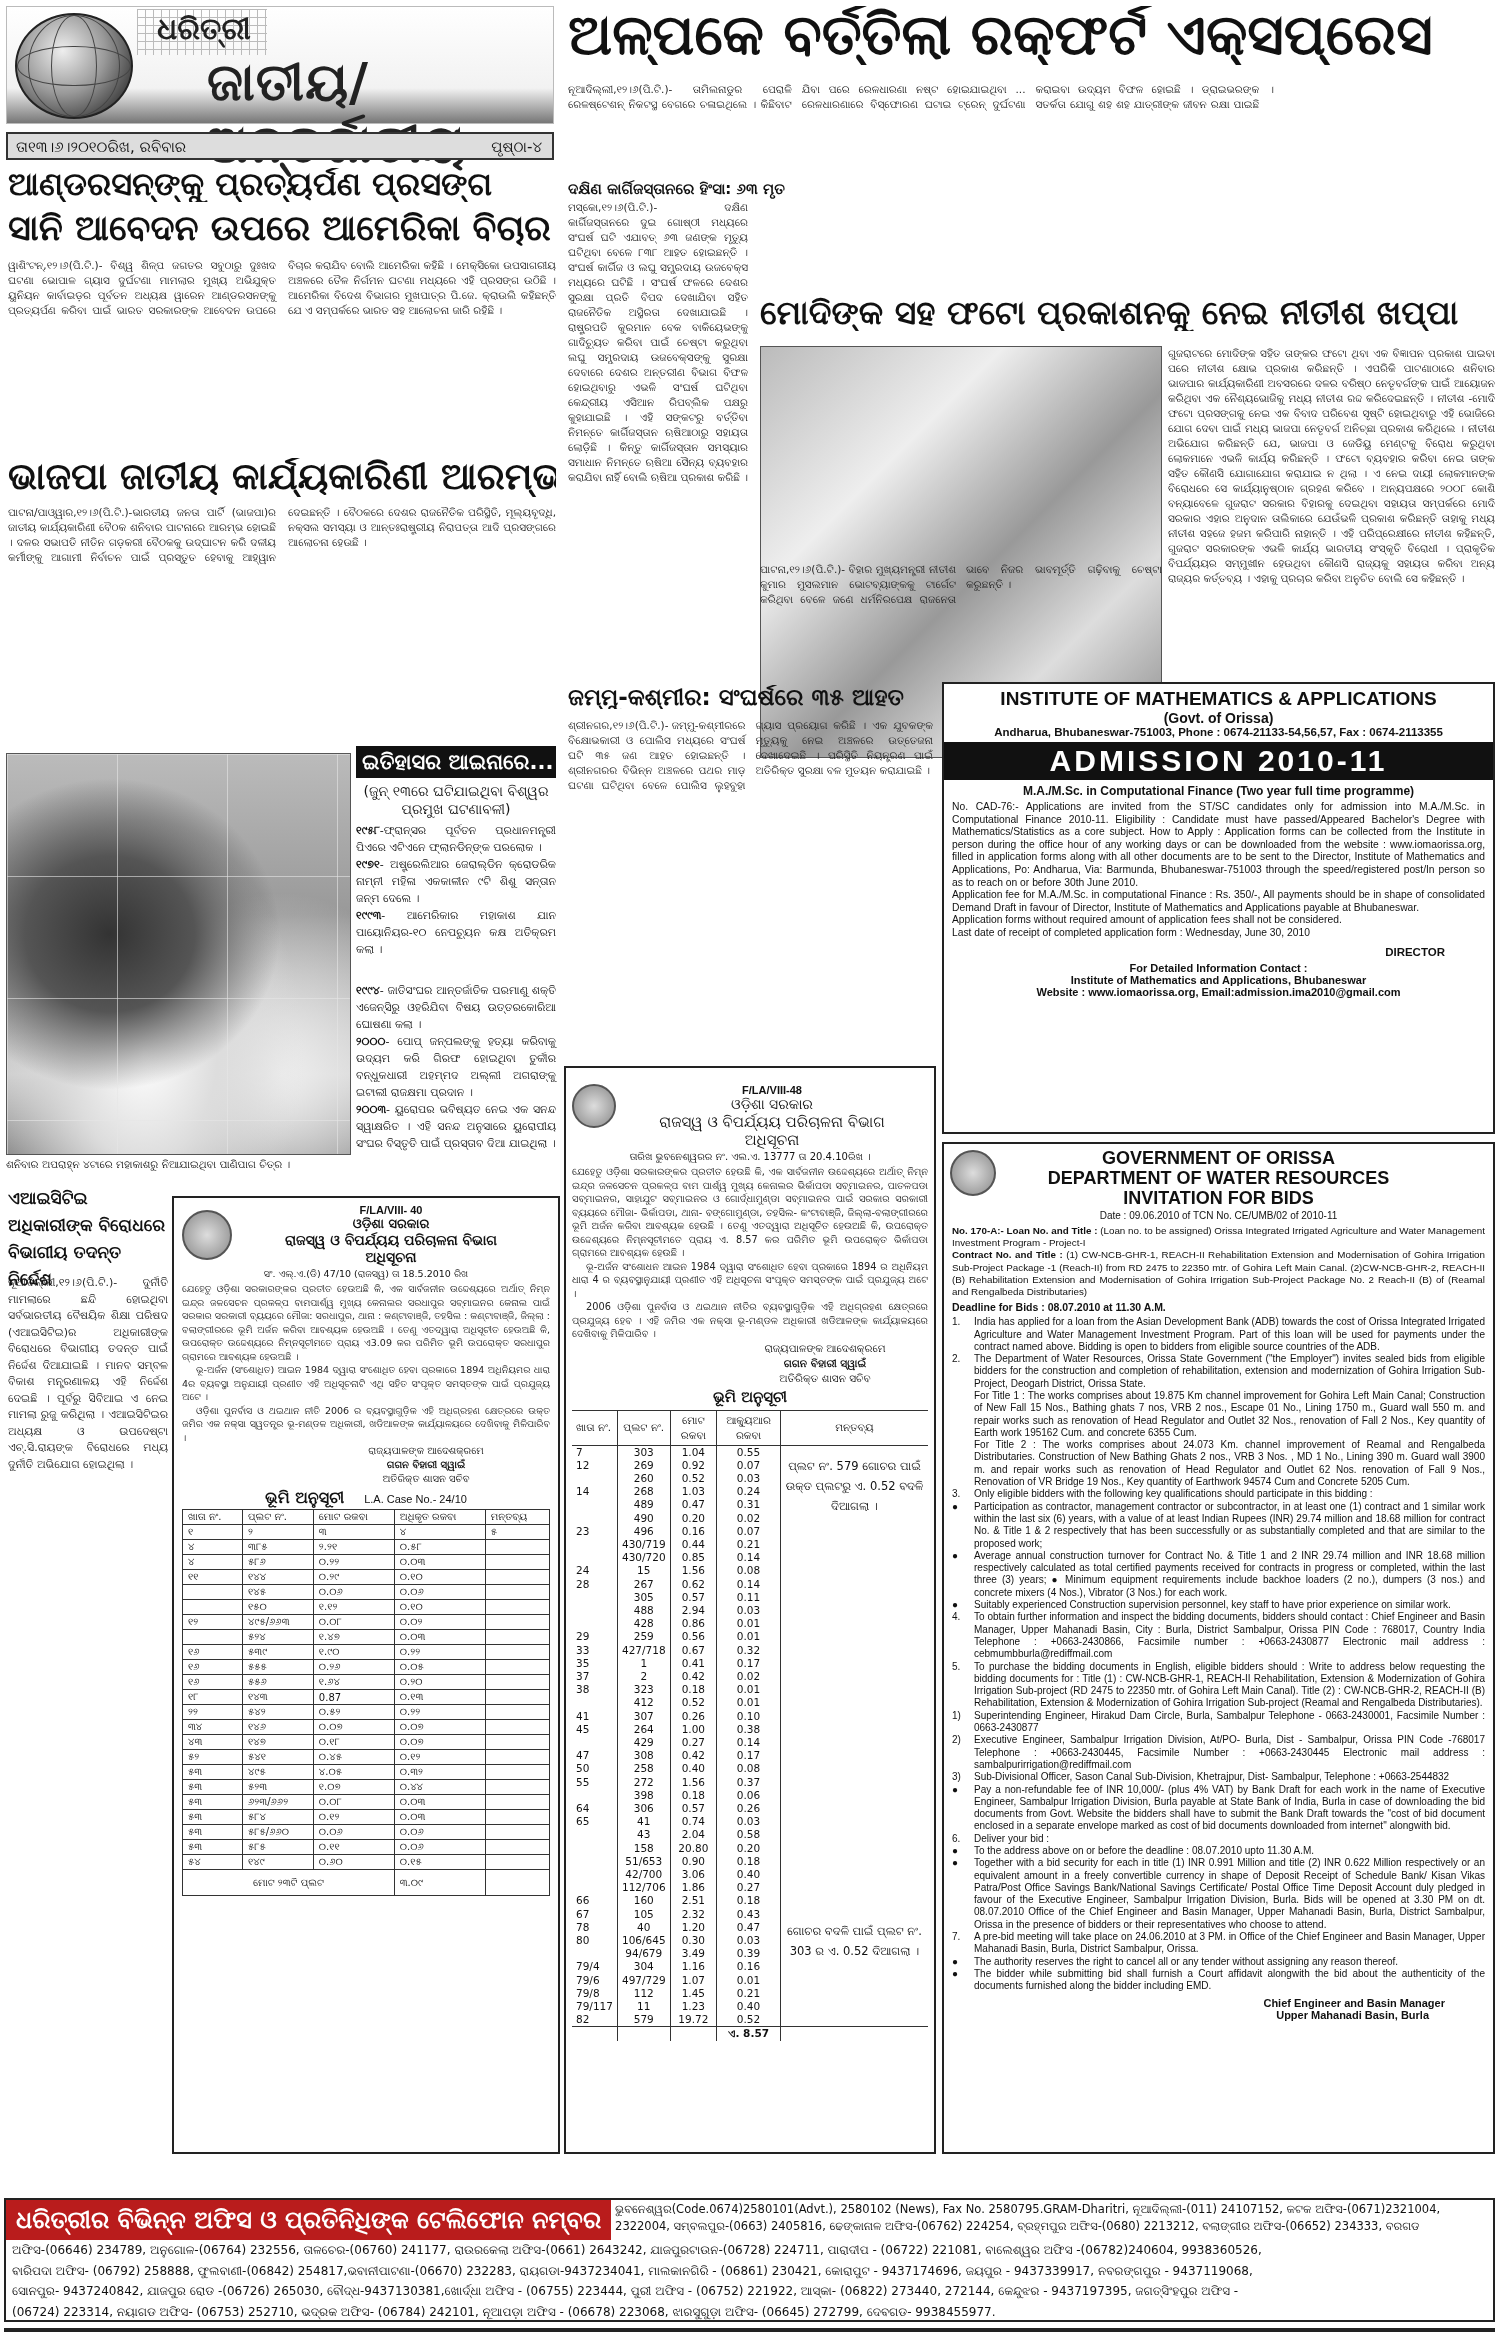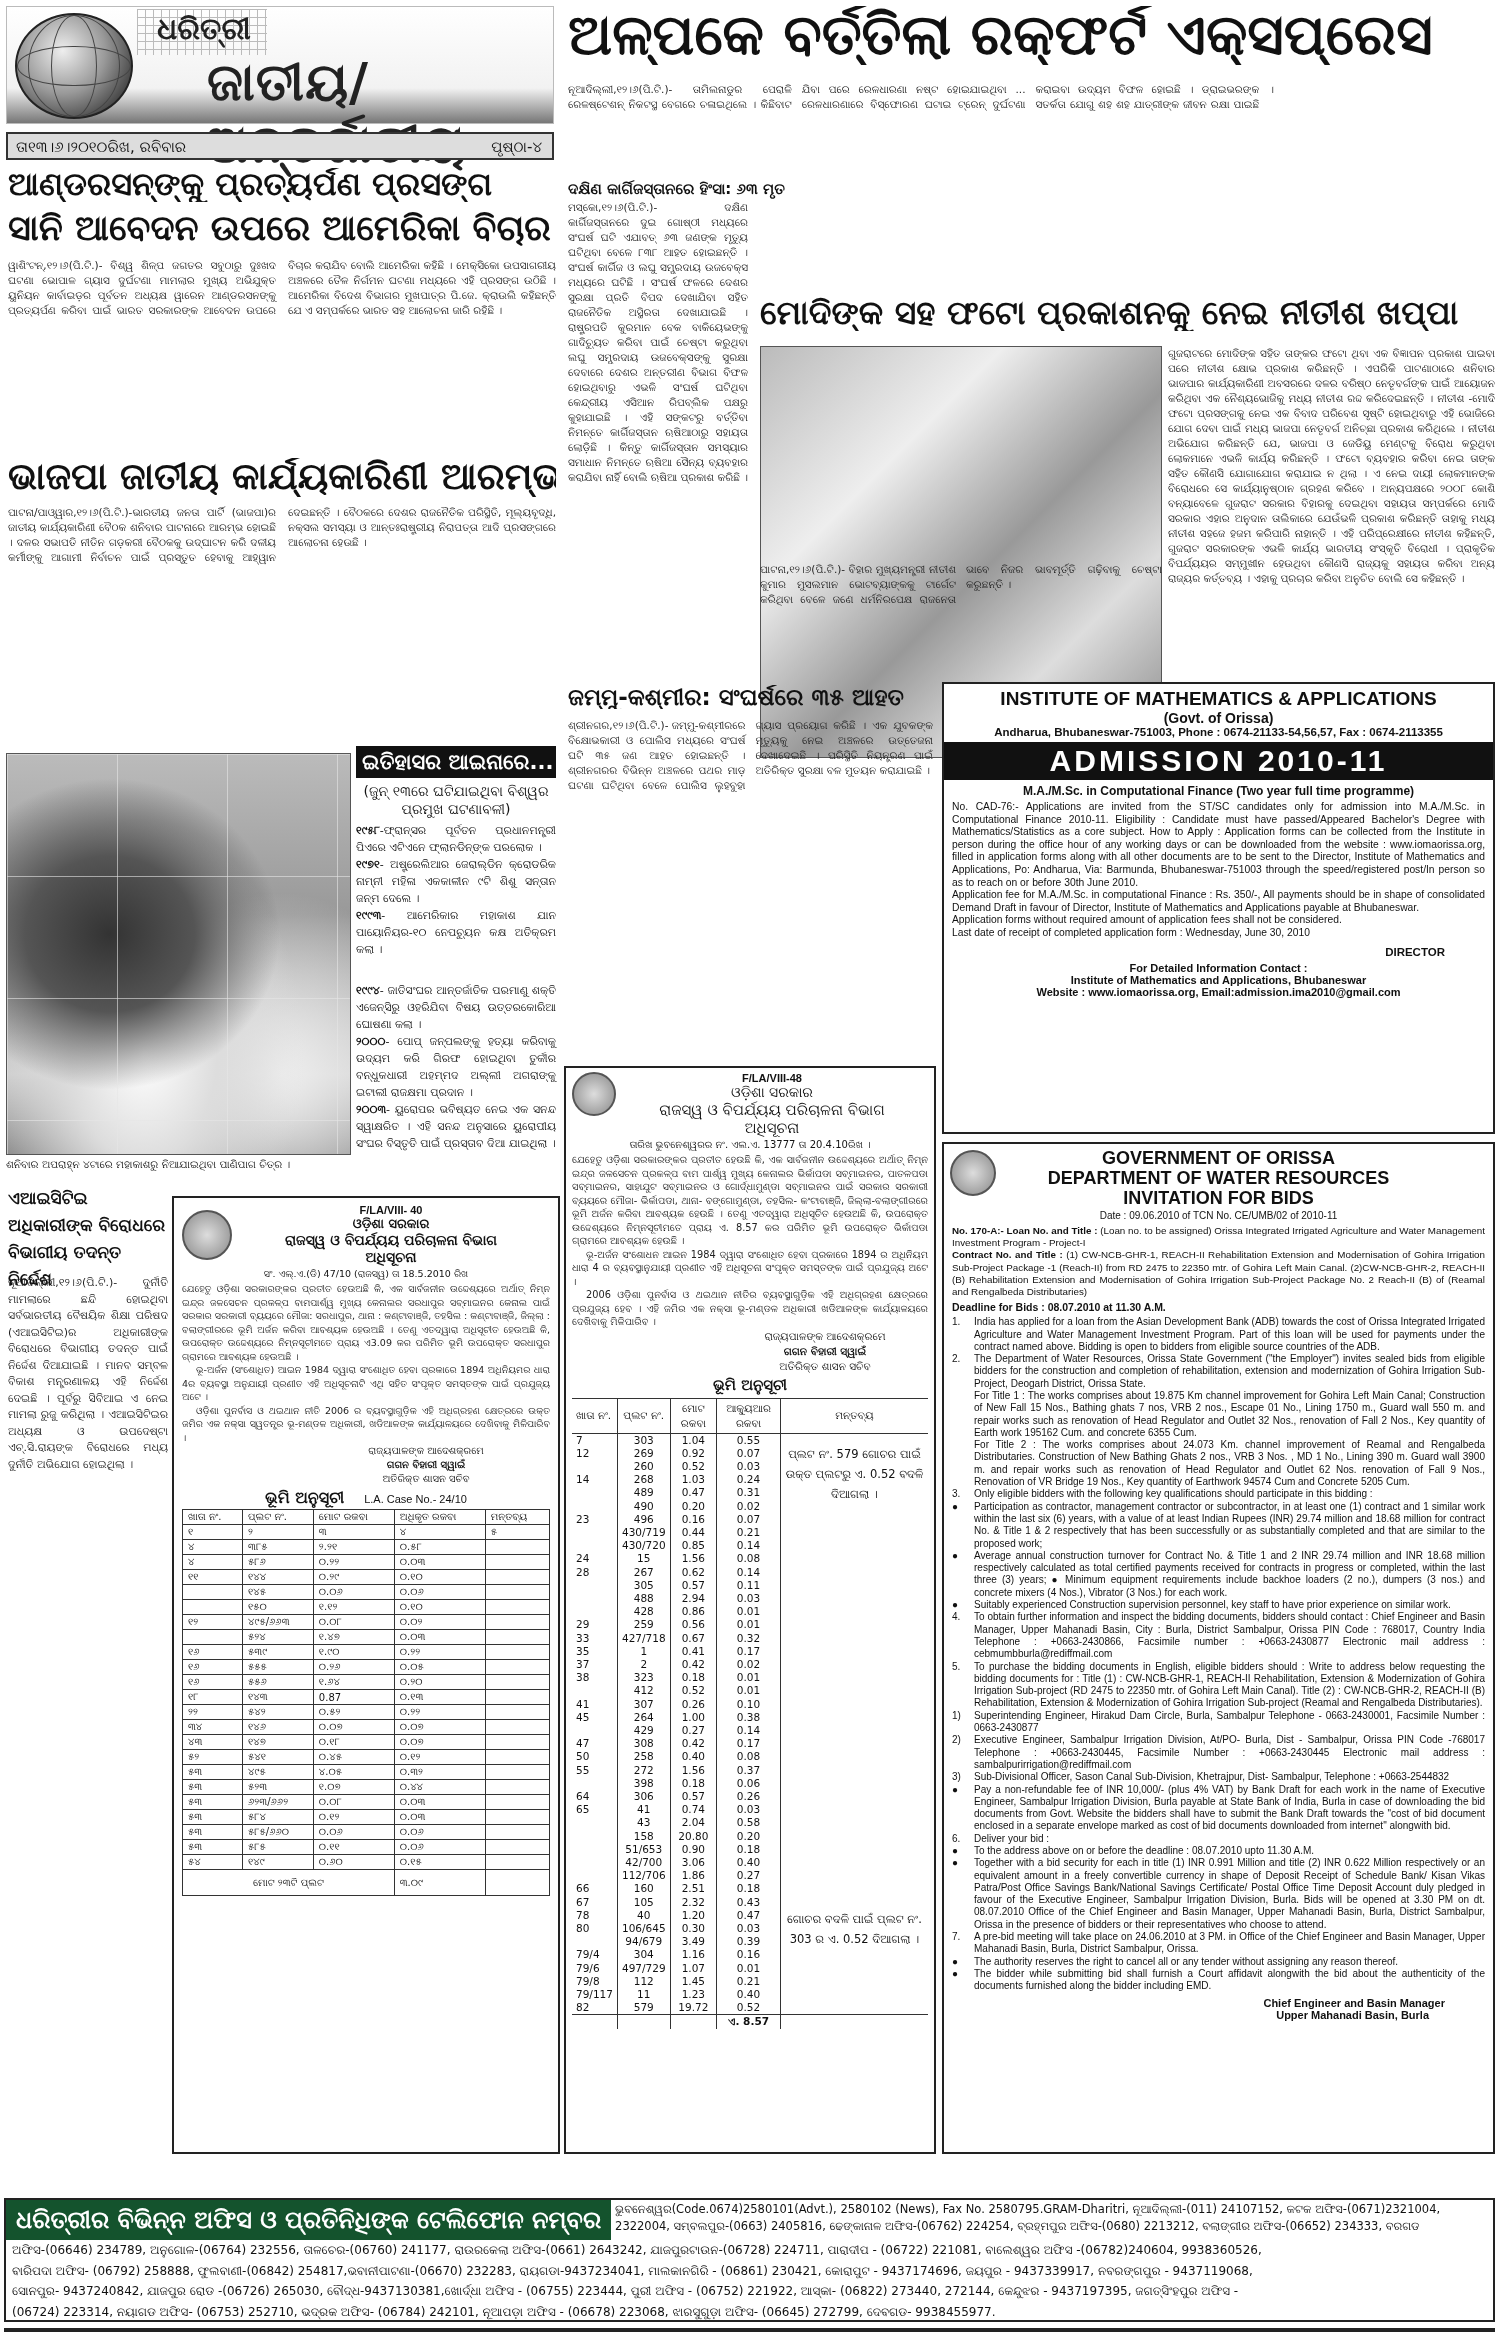--- a/index.html
+++ b/index.html
@@ -29,21 +29,21 @@
   .t2 td:first-child { text-align: left; }
   .emblem { border-radius: 50%; border: 2px solid #555; background: radial-gradient(circle, #ddd, #888); }
   .ad-en { font-family: "Liberation Sans", sans-serif; }
   .ad-en p { font-size: 10.3px; line-height: 12.6px; text-align: justify; }
   .bullet-row { display: flex; font-size: 10px; line-height: 12.3px; }
   .bullet-row .mk { width: 22px; flex: none; }
   .bullet-row .tx { flex: 1; text-align: justify; }
   .sat { background: radial-gradient(ellipse at 30% 45%, #333 0%, #555 25%, transparent 50%), radial-gradient(ellipse at 40% 75%, #fff 0%, #ddd 25%, transparent 55%), radial-gradient(ellipse at 80% 80%, #eee 0%, transparent 40%), linear-gradient(#bbb, #999 40%, #ccc 80%, #888); border: 1px solid #555; }
   .sat-grid { position: absolute; inset: 0; background-image: linear-gradient(rgba(230,230,230,0.6) 1px, transparent 1px), linear-gradient(90deg, rgba(230,230,230,0.6) 1px, transparent 1px); background-size: 110px 122px; }
   .photo { background: linear-gradient(135deg, #bbb 0%, #eee 30%, #999 55%, #ddd 75%, #888 100%); border: 1px solid #555; }
-  .footer-title { background: #14532d; color: #fff; font-size: 24px; font-weight: bold; padding: 6px 10px; white-space: nowrap; }
+  .footer-title { background: #b91c1c; color: #fff; font-size: 24px; font-weight: bold; padding: 6px 10px; white-space: nowrap; }
 </style>
 </head>
 <body>
 
 <div class="abs masthead">
   <div class="abs globe">
     <div class="globe-line" style="left:30%;top:0;width:40%;height:100%;"></div>
     <div class="globe-line" style="left:0;top:30%;width:100%;height:40%;"></div>
     <div class="globe-line" style="left:10%;top:0;width:80%;height:100%;"></div>
   </div>
@@ -295,21 +295,21 @@
         </tr>
         <tr>
           <td colspan="3" style="text-align:center;height:26px;">ମୋଟ ୨୩ଟି ପ୍ଲଟ</td>
           <td>୩.୦୯</td>
           <td></td>
         </tr>
       </tbody>
   </table>
 </div>
 
-<div class="abs box" style="left:564px;top:1066px;width:372px;height:1088px;padding:4px 6px;">
+<div class="abs box" style="left:564px;top:1066px;width:372px;height:1088px;padding:16px 6px;">
   <div style="display:flex;align-items:flex-start;">
     <div class="emblem" style="width:44px;height:44px;flex:none;"></div>
     <div style="flex:1;text-align:center;">
       <div class="sans" style="font-size:11px;font-weight:bold;">F/LA/VIII-48</div>
       <div style="font-size:14px;">ଓଡ଼ିଶା ସରକାର</div>
       <div style="font-size:15px;">ରାଜସ୍ୱ ଓ ବିପର୍ଯ୍ୟୟ ପରିଚାଳନା ବିଭାଗ</div>
       <div style="font-size:15px;">ଅଧିସୂଚନା</div>
     </div>
   </div>
   <div style="font-size:10px;text-align:center;margin:2px 0;">ତାରିଖ ଭୁବନେଶ୍ୱରର ନଂ. ଏଲ.ଏ. 13777 ତା 20.4.10ରିଖ ।</div>

